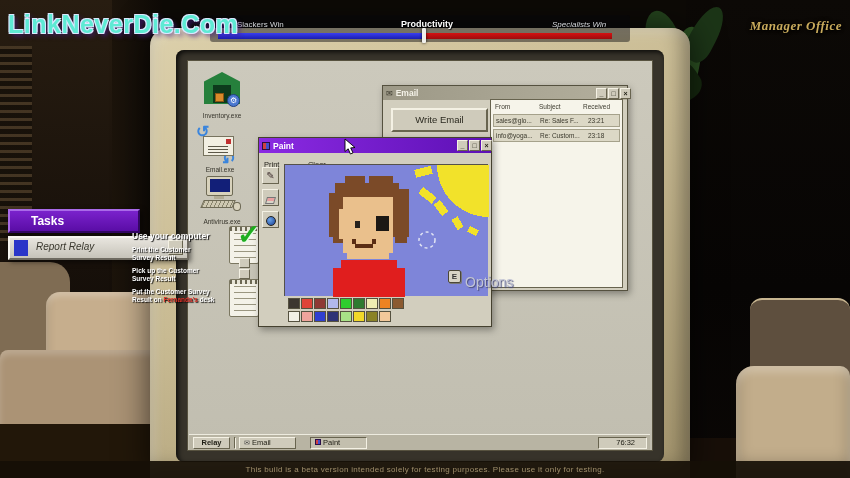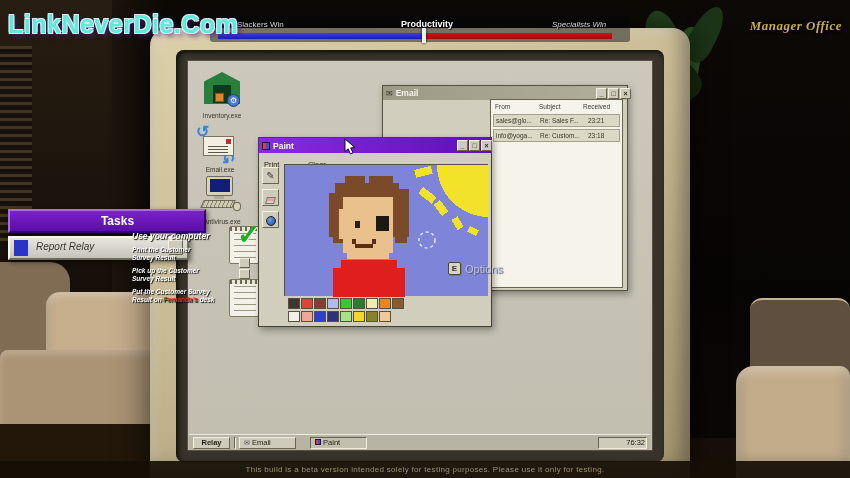--- a/index.html
+++ b/index.html
@@ -57,23 +57,23 @@
   .notepad { width:30px; height:38px; background:#f4f2e8; border:1px solid #7b7761; border-radius:2px;
      background-image:repeating-linear-gradient(180deg,transparent 0 5px, #9a9680 5px 6px); background-size:22px 30px; background-position:4px 7px; background-repeat:repeat-y; }
   .notepad:before { content:""; position:absolute; left:0; top:0; width:100%; height:4px; background:repeating-linear-gradient(90deg,#6b6753 0 2px,#e8e5d8 2px 5px); }
 
   
   .hudband { left:210px; top:15px; width:420px; height:27px; background:rgba(6,6,10,.45); border-radius:3px; }
   .hudlabel { font-size:8px; color:#d3d5da; text-shadow:1px 1px 1px rgba(0,0,0,.9); }
   .manageroffice { font-family:"Liberation Serif",serif; font-style:italic; font-weight:bold; font-size:13px; color:#c9ab5c; text-shadow:1px 1px 2px #000, 0 0 4px rgba(0,0,0,.8); letter-spacing:.5px; }
   .watermark { font-size:25px; font-weight:800; color:#5eead4; letter-spacing:.5px;
     text-shadow:-1px -1px 0 #dbe8ff, 1px -1px 0 #dbe8ff, -1px 1px 0 #dbe8ff, 1px 1px 0 #dbe8ff, 3px 3px 5px rgba(70,25,130,.9); }
-  .tasks-head { left:8px; top:209px; width:198px; height:24px; background:linear-gradient(180deg,#7a22cc,#5a0da6);
+  .tasks-head { left:8px; top:209px; width:132px; height:24px; background:linear-gradient(180deg,#7a22cc,#5a0da6);
     border-top:2px solid #a96ae8; border-left:2px solid #a96ae8; border-right:2px solid #330763; border-bottom:2px solid #330763;
-    color:#fff; font-weight:bold; font-size:12px; line-height:20px; padding-left:21px; box-shadow:2px 2px 5px rgba(0,0,0,.5);text-align:center; }
+    color:#fff; font-weight:bold; font-size:12px; line-height:20px; padding-left:21px; box-shadow:2px 2px 5px rgba(0,0,0,.5); }
   .tasks-item { left:8px; top:236px; width:181px; height:24px; background:linear-gradient(180deg,#e8e5de,#c6c3b9);
     border-top:2px solid #f8f6f0; border-left:2px solid #f8f6f0; border-right:2px solid #6e6a60; border-bottom:2px solid #6e6a60; box-shadow:2px 2px 5px rgba(0,0,0,.5); }
   .obj { color:#fff; text-shadow:1px 1px 1px rgba(0,0,0,.95); }
   .obj-head { font-size:8.5px; font-weight:bold; }
   .obj-step { font-size:6.5px; line-height:8px; margin-top:5px; font-weight:bold; }
   .beta-bar { left:0; top:461px; width:850px; height:17px; background:rgba(22,15,7,.92); color:#a08f6c; font-size:8px; line-height:17px; text-align:center; letter-spacing:.3px; }
 </style>
 </head>
 <body>
 
@@ -141,20 +141,23 @@
 
 <div class="abs email-win win">
   <div class="abs email-title">
     <span style="font-size:8px;color:#3c3a2e;margin-left:3px;">✉</span>
     <span class="t">Email</span>
   </div>
   <div class="abs winbtn bev" style="left:213px;top:2px;">_</div>
   <div class="abs winbtn bev" style="left:225px;top:2px;">□</div>
   <div class="abs winbtn bev" style="left:237px;top:2px;">×</div>
 
+  <div class="abs bev" style="left:8px;top:22px;width:97px;height:24px;border-width:2px;text-align:center;font-size:9.5px;color:#2c2a20;line-height:20px;">
+    <span>Write Email</span>
+  </div>
 
   <div class="abs list-box">
     <div class="list-head">
       <span style="left:4px;">From</span>
       <span style="left:48px;">Subject</span>
       <span style="left:92px;">Received</span>
     </div>
     <div class="email-row" style="top:14px;">
       <span style="left:2px;">sales@glo...</span>
       <span style="left:46px;">Re: Sales F...</span>
@@ -221,21 +224,21 @@
         <rect x="87" y="74" width="4" height="5" fill="#5a2d14"></rect>
 
         <rect x="56" y="95" width="56" height="37" fill="#e01e1e"></rect>
         <rect x="48" y="103" width="10" height="29" fill="#e01e1e"></rect>
         <rect x="110" y="103" width="10" height="29" fill="#e01e1e"></rect>
       </g>
       <circle cx="142" cy="75" r="8" fill="none" stroke="#eceef6" stroke-width="1.5" stroke-dasharray="3,3" opacity="0.9"></circle>
     </svg>
     <div style="position:absolute;left:163px;top:97px;display:flex;align-items:center;">
       <span style="width:13px;height:13px;background:#d8d4c6;border:1px solid #4a4636;border-radius:2px;font-size:8px;font-weight:bold;color:#333;text-align:center;line-height:12px;box-shadow:1px 1px 0 #777;">E</span>
-      <span style="margin-left:4px;font-size:11px;color:#c0c3d4;text-shadow:1px 1px 1px #4a4d7a;">Options</span>
+      <span style="margin-left:4px;font-size:14px;color:#c0c3d4;text-shadow:1px 1px 1px #4a4d7a;margin-top:12px;">Options</span>
     </div>
   </div>
 
   <div class="swatch-row" style="left:29px;top:160px;">
       <span class="swatch" style="background: rgb(60, 54, 48);"></span>
       <span class="swatch" style="background: rgb(223, 67, 56);"></span>
       <span class="swatch" style="background: rgb(142, 58, 52);"></span>
       <span class="swatch" style="background: rgb(177, 184, 236);"></span>
       <span class="swatch" style="background: rgb(46, 205, 46);"></span>
       <span class="swatch" style="background: rgb(47, 122, 48);"></span>
@@ -261,21 +264,21 @@
   </div>
   <div class="abs bevin" style="left:45px;top:2px;width:2px;height:12px;"></div>
   <div class="abs bev tb-txt" style="left:50px;top:2px;width:57px;height:12px;line-height:10px;padding-left:4px;">
     <span style="font-size:7px;color:#444;">✉</span>
     <span>Email</span>
   </div>
   <div class="abs bevin tb-txt" style="left:121px;top:2px;width:57px;height:12px;line-height:10px;padding-left:4px;background:#c3bfae;">
     <span style="display:inline-block;width:6px;height:6px;background:linear-gradient(90deg,#d04040 50%,#4050d0 50%);border:1px solid #2a1048;"></span>
     <span>Paint</span>
   </div>
-  <div class="abs bevin tb-txt" style="left:409px;top:2px;width:49px;height:12px;line-height:10px;text-align:right;padding-right:1px;">
+  <div class="abs bevin tb-txt" style="left:409px;top:2px;width:49px;height:12px;line-height:10px;text-align:right;padding-right:11px;">
     <span>76:32</span>
   </div>
 </div>
 
 <div class="abs hudband"></div>
 <span class="abs hudlabel" style="left:237px;top:20px;">Slackers Win</span>
 <span class="abs hudlabel" style="left:390px;top:19px;width:74px;text-align:center;font-weight:bold;font-size:9px;color:#fff;">Productivity</span>
 <span class="abs hudlabel" style="left:552px;top:20px;font-style:italic;">Specialists Win</span>
 <div class="abs" style="left:218px;top:33px;width:206px;height:6px;background:linear-gradient(180deg,#3a3ef0,#1a1eb0);"></div>
 <div class="abs" style="left:424px;top:33px;width:188px;height:6px;background:linear-gradient(180deg,#d51212,#9d0c0c);"></div>
@@ -287,21 +290,21 @@
 
 <span class="abs watermark" style="left:8px;top:10px;">LinkNeverDie.Com</span>
 
 <div class="abs tasks-head"><span>Tasks</span></div>
 <div class="abs tasks-item">
   <div style="position:absolute;left:4px;top:2px;width:14px;height:16px;background:#2a35c8;"></div>
   <span style="position:absolute;left:26px;top:3px;font-size:10px;font-style:italic;color:#3a382e;">Report Relay</span>
   <div class="bev" style="position:absolute;left:158px;top:2px;width:15px;height:15px;"></div>
 </div>
 
-<div class="abs obj" style="left:132px;top:231px;width:108px;font-style:italic;">
+<div class="abs obj" style="left:132px;top:231px;width:108px;">
   <div class="obj-head">Use your computer</div>
   <div class="obj-step">
     <div>Print the Customer</div>
     <div>Survey Result</div>
   </div>
   <div class="obj-step">
     <div>Pick up the Customer</div>
     <div>Survey Result</div>
   </div>
   <div class="obj-step">

